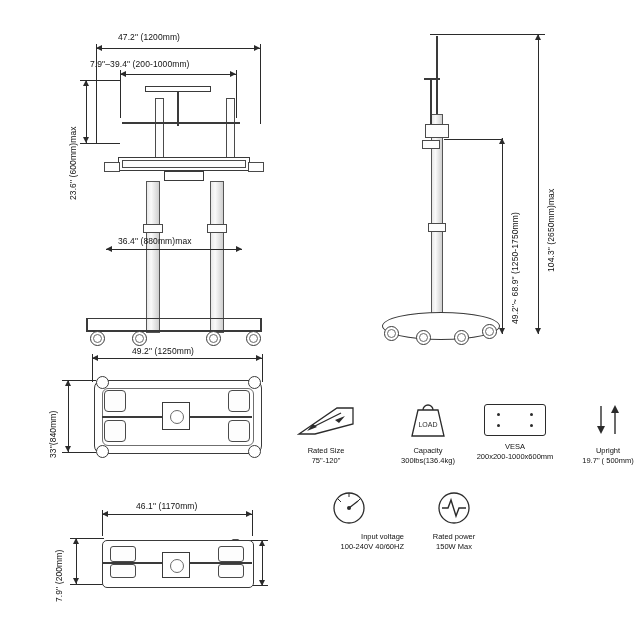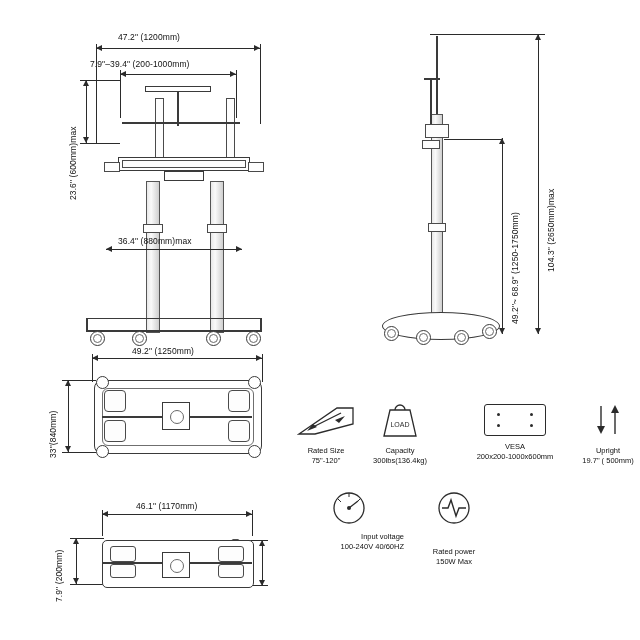--- a/index.html
+++ b/index.html
@@ -209,21 +209,21 @@
       <svg width="58" height="34" viewBox="0 0 58 34">
         <polygon points="2,30 40,4 56,4 56,20 18,30" fill="none" stroke="#2b2b2b" stroke-width="1.3"></polygon>
         <line x1="14" y1="24" x2="44" y2="9" stroke="#2b2b2b" stroke-width="1.3"></line>
         <polygon points="10,27 20,23 16,20" fill="#2b2b2b"></polygon>
         <polygon points="48,12 38,16 42,19" fill="#2b2b2b"></polygon>
       </svg>
       <div class="icon-cap" style="margin-top:4px;">Rated Size</div>
       <div class="icon-cap">75"-120"</div>
     </div>
 
-    <div class="icon-cell" style="left:66px;top:14px;width:96px;">
+    <div class="icon-cell" style="left:94px;top:14px;width:96px;">
       <svg width="52" height="40" viewBox="0 0 52 40">
         <path d="M10,36 L16,10 L36,10 L42,36 Z" fill="none" stroke="#2b2b2b" stroke-width="1.3"></path>
         <path d="M21,10 a5,5 0 0 1 10,0" fill="none" stroke="#2b2b2b" stroke-width="1.3"></path>
         <text x="26" y="27" font-size="7" text-anchor="middle" fill="#2b2b2b" font-family="Liberation Sans, sans-serif">LOAD</text>
       </svg>
       <div class="icon-cap" style="margin-top:2px;">Capacity</div>
       <div class="icon-cap">300lbs(136.4kg)</div>
     </div>
 
     <div class="icon-cell" style="left:168px;top:18px;width:122px;">
@@ -259,19 +259,19 @@
       </svg>
       <div class="icon-cap" style="margin-top:4px;">Input voltage</div>
       <div class="icon-cap">100-240V 40/60HZ</div>
     </div>
 
     <div class="icon-cell" style="left:120px;top:102px;width:96px;">
       <svg width="40" height="40" viewBox="0 0 40 40" style="display:block;margin:0 auto;">
         <circle cx="20" cy="20" r="15" fill="none" stroke="#2b2b2b" stroke-width="1.3"></circle>
         <polyline points="8,20 14,20 17,12 22,28 25,20 32,20" fill="none" stroke="#2b2b2b" stroke-width="1.4"></polyline>
       </svg>
-      <div class="icon-cap" style="margin-top:19px;">Rated power</div>
+      <div class="icon-cap" style="margin-top:4px;">Rated power</div>
       <div class="icon-cap">150W Max</div>
     </div>
 
 
   </div>
 </div>
 
 </body></html>

